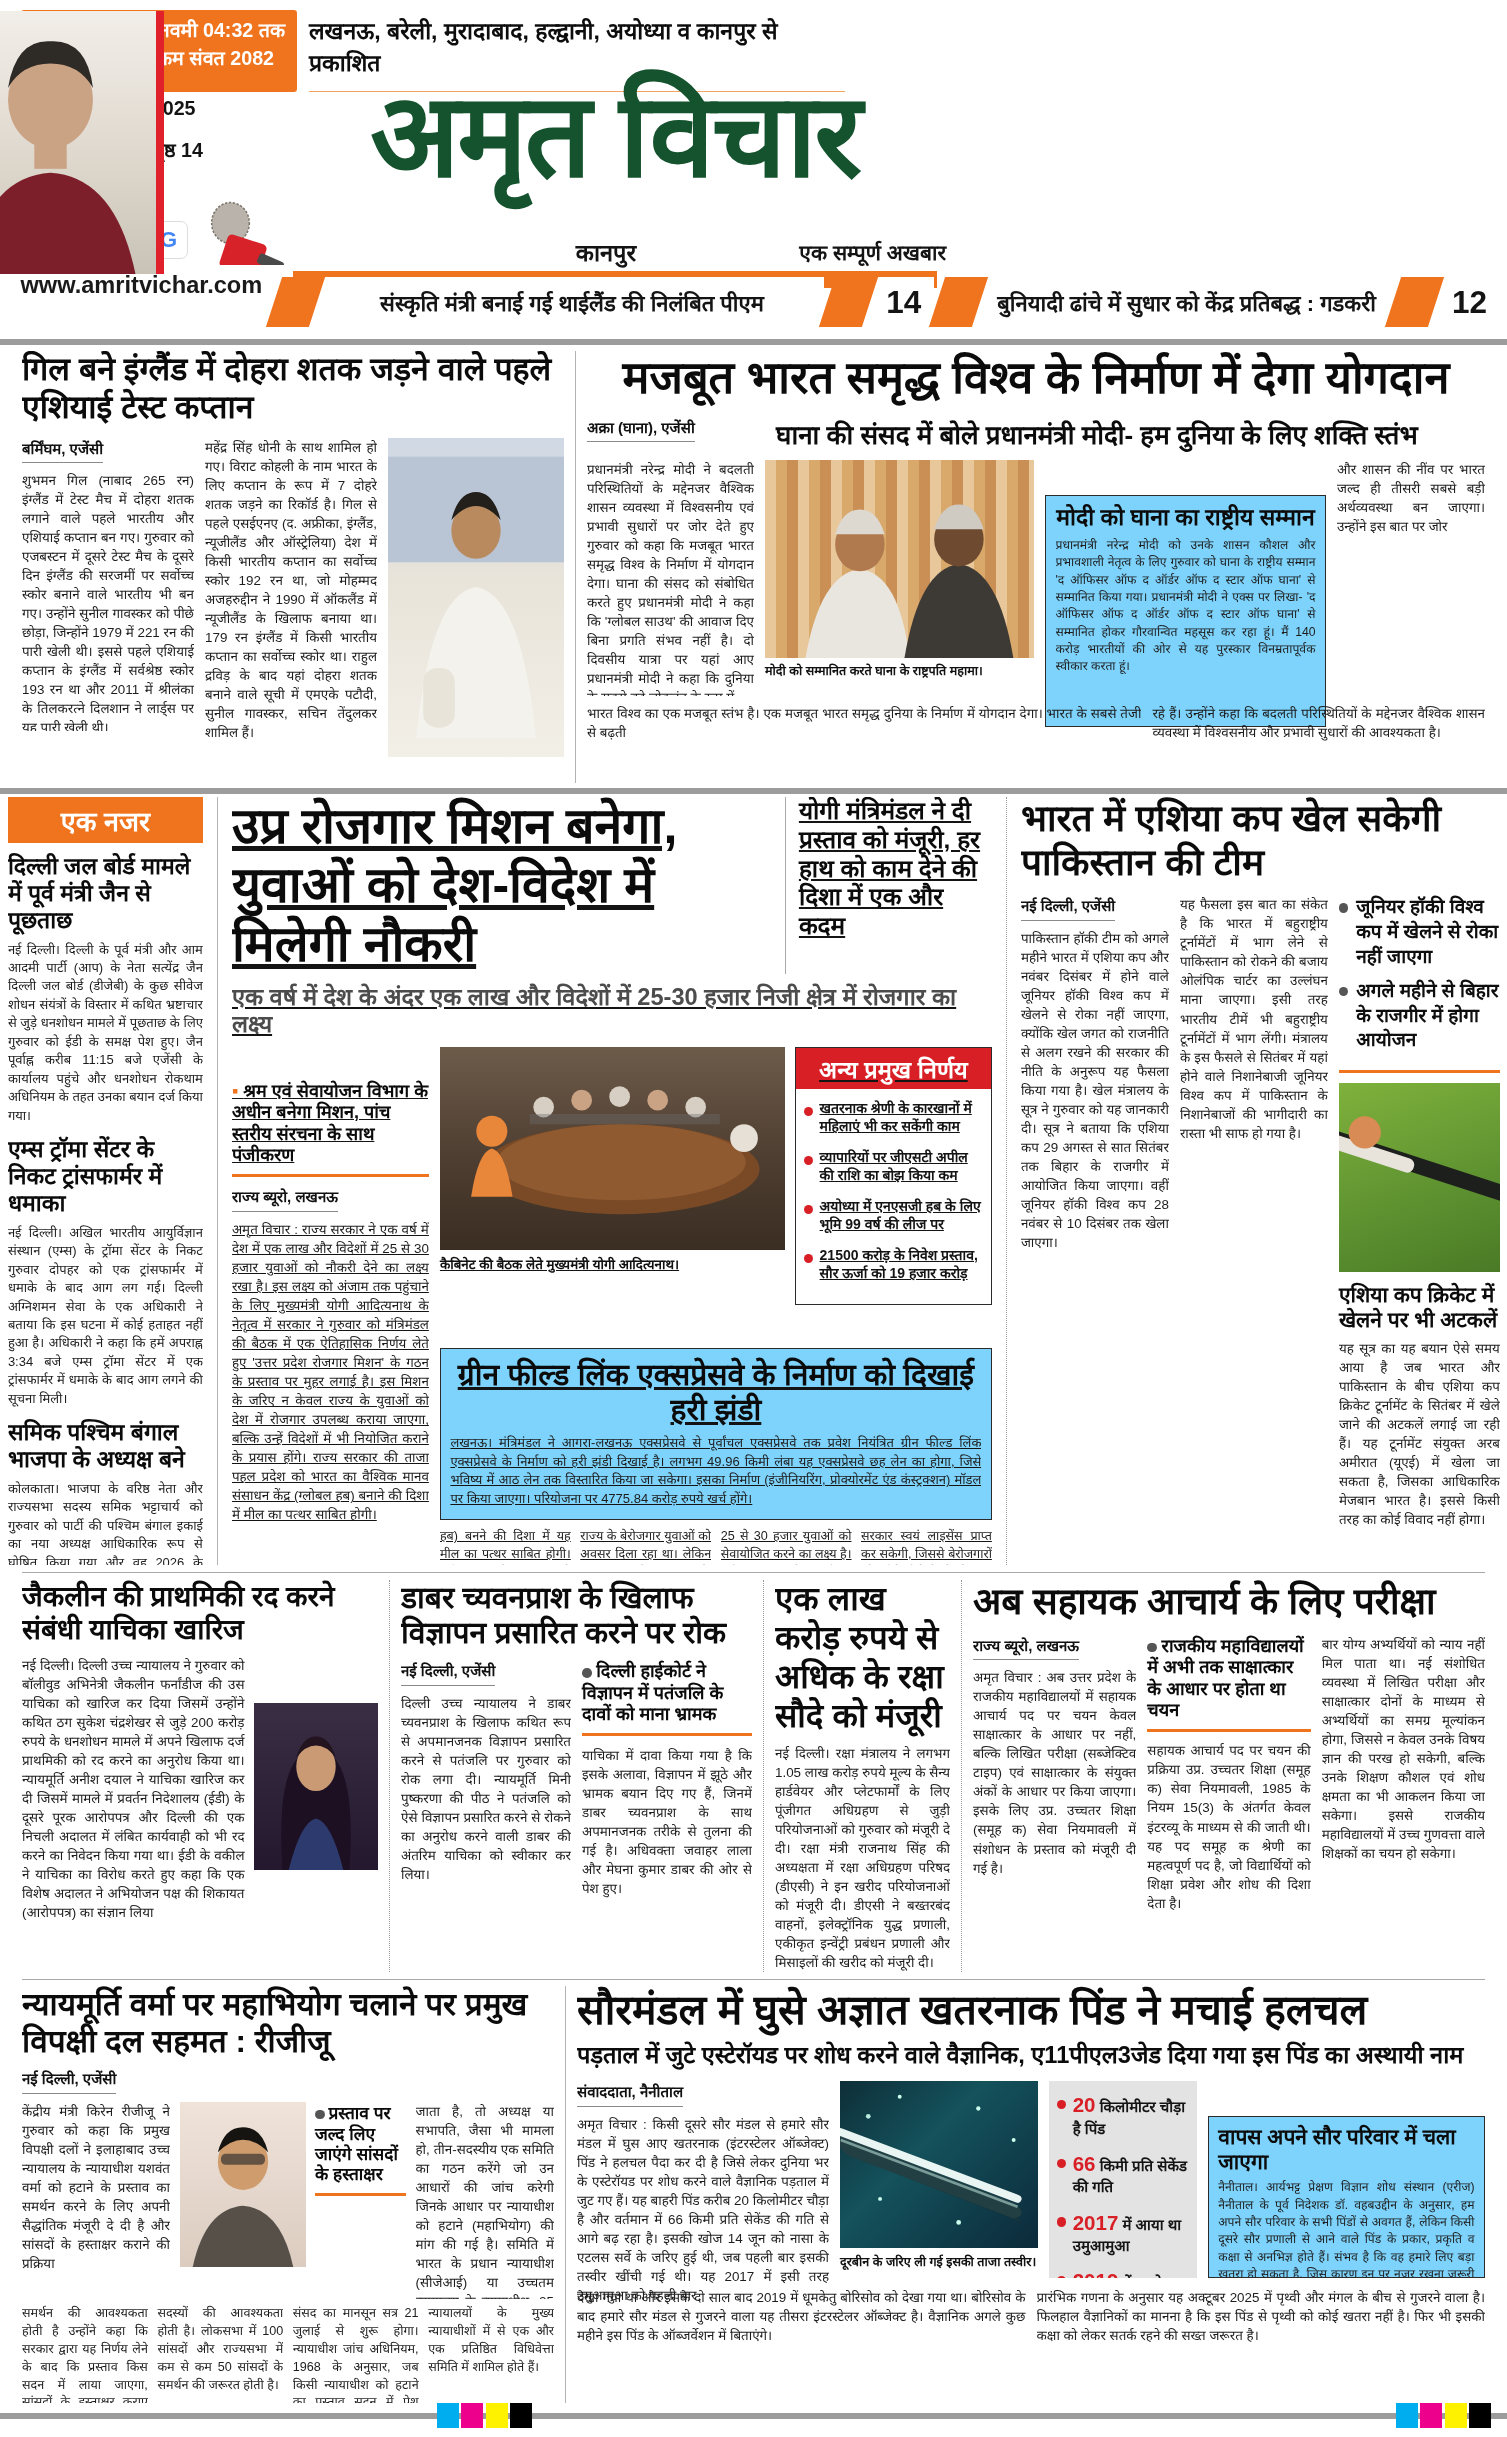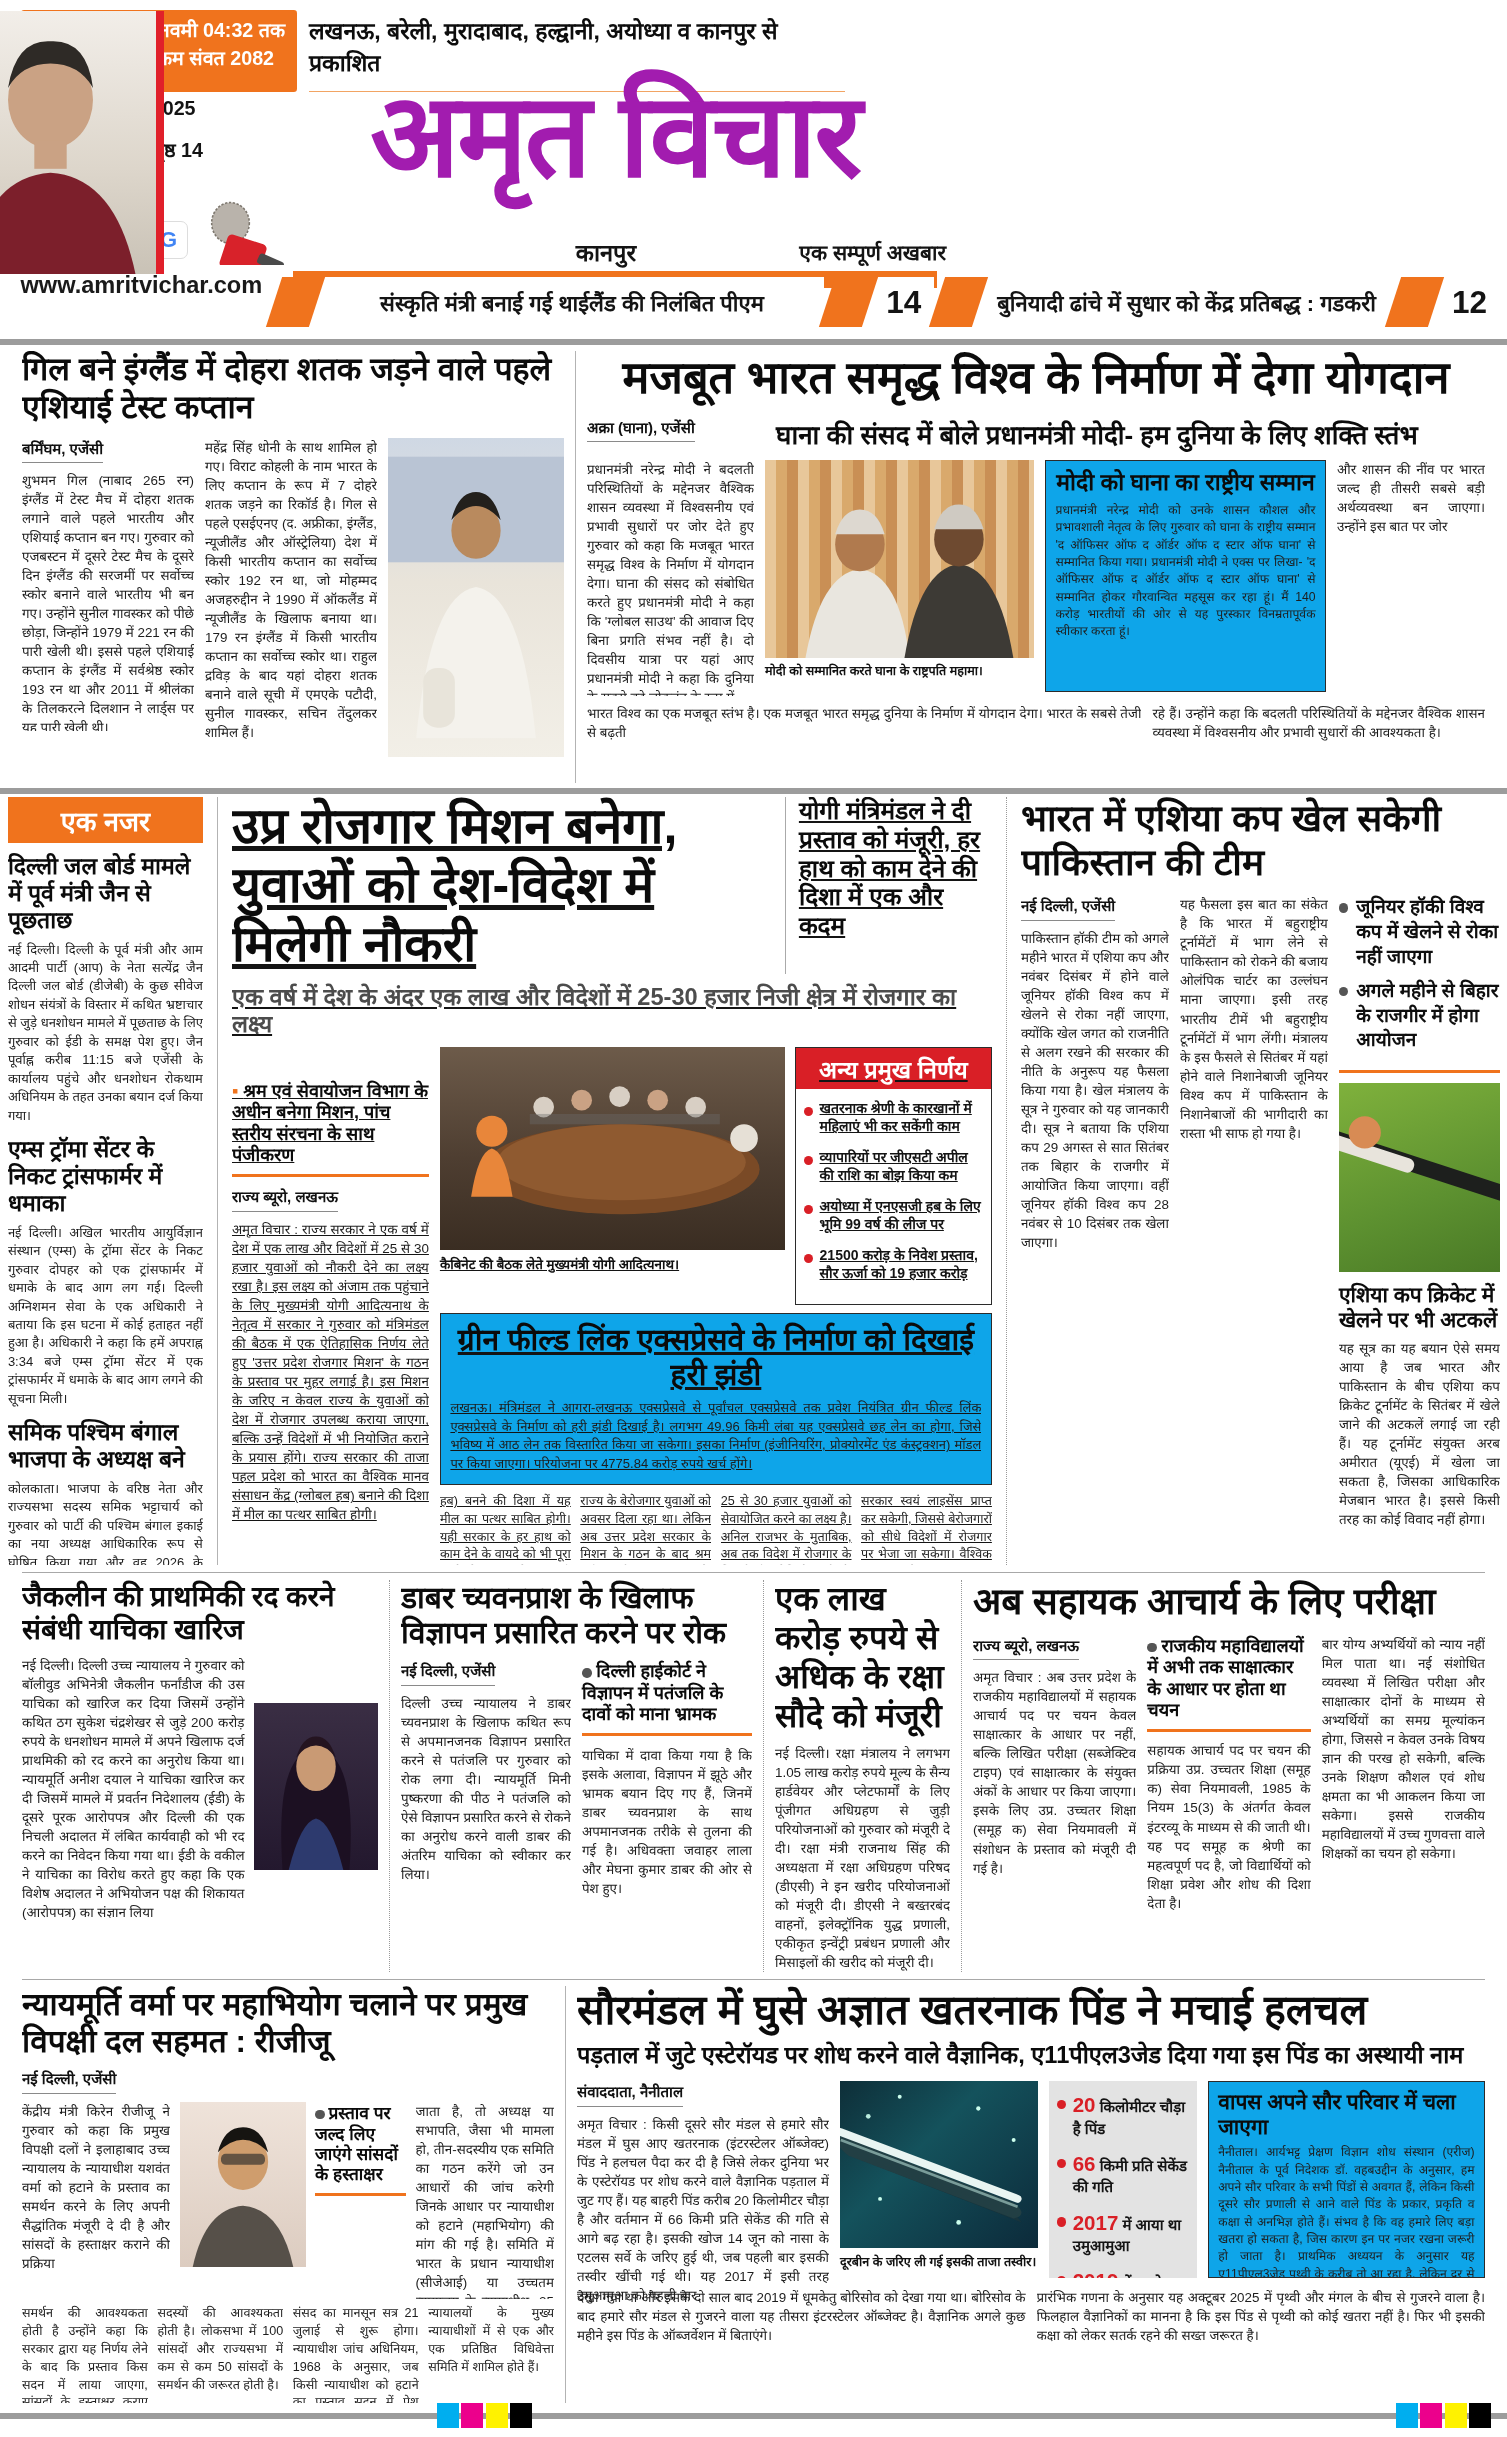--- a/index.html
+++ b/index.html
@@ -17,21 +17,21 @@
   .caption{font-weight:bold;font-size:13.4px;color:#111;margin-top:4.7px;}
   .photo{position:relative;overflow:hidden;background:#ccc;}
   .photo svg{position:absolute;inset:0;width:100%;height:100%;}
   
   .panchang{left:20.5px;top:9.5px;width:276px;height:76px;background:#f0731d;color:#fff;font-weight:bold;
             font-size:19.7px;text-align:center;line-height:1.45;padding-top:6.3px;border-radius:3.2px;}
   .published{left:309px;top:14px;width:536px;font-size:23px;font-weight:bold;color:#0d0d0d;
              border-bottom:1.6px solid #f2a463;padding-bottom:12.6px;}
   .info-lines{left:23.6px;top:88px;font-size:19.7px;font-weight:bold;line-height:2.12;}
   .logo{left:284px;top:63px;width:662px;text-align:center;font-size:117px;font-weight:900;
-        letter-spacing:-2.4px;color:#a21caf;line-height:1.25;}
+        letter-spacing:-2.4px;color:#14532d;line-height:1.25;}
   .logo-city{left:488px;top:236px;width:236px;text-align:center;font-size:23.6px;font-weight:bold;}
   .logo-tag{left:733px;top:238px;width:213px;text-align:right;font-size:21px;font-weight:bold;}
   .social{left:20.5px;top:221px;display:flex;gap:7px;}
   .icon-sq{width:36px;height:36px;border-radius:7px;display:flex;align-items:center;justify-content:center;
            color:#fff;font-weight:bold;font-size:22px;}
   .orange-band{left:0;top:271px;width:937px;height:17.3px;background:#f0731d;}
   .website-box{left:0;top:265px;width:272px;height:41px;background:#fff;display:flex;align-items:center;
                padding-left:20.5px;font-size:23.6px;font-weight:bold;color:#1a1a1a;}
   .teaser-strip{left:274px;top:277px;width:1226px;height:50px;display:flex;align-items:stretch;gap:3.2px;}
   .skew{width:43px;background:#f0731d;transform:skewX(-18deg);}
@@ -39,21 +39,21 @@
                padding:0 7.9px;background:#fff;}
   .teaser-page{width:61px;display:flex;align-items:center;justify-content:center;font-size:31.5px;
                font-weight:bold;background:#fff;}
   .gadkari{right:63px;top:11px;width:211px;height:263px;border-left:8.7px solid #e0202a;
            border-right:8.7px solid #e0202a;background:linear-gradient(180deg,#f2eee9 0%,#ddd6cb 60%,#c9c2b6 100%);}
   
   .note-bullets{font-weight:bold;font-size:19px;line-height:1.3;color:#0e0e0e;}
   .note-bullets .nb{display:flex;gap:7.9px;margin-bottom:9.5px;}
   .dot{width:9.5px;height:9.5px;border-radius:50%;background:#555;flex:none;margin-top:7.9px;}
   .orange-rule{border-bottom:3.2px solid #f0731d;padding-bottom:7.9px;margin-bottom:9.5px;}
-  .boxed{border:1.6px solid #2b2b2b;padding:7.9px 9.5px;background:#0ea5e9;}
+  .boxed{border:1.6px solid #2b2b2b;padding:7.9px 9.5px;background:#7dd3fc;margin-top:35px;}
   .red-head{background:#d91f26;color:#fff;text-align:center;font-weight:bold;font-size:23.6px;padding:4.7px 3.2px;}
   .stat-num{color:#d91f26;font-weight:bold;font-size:20.5px;}
   .stat-item{display:flex;gap:6.3px;margin-bottom:12.6px;font-weight:bold;font-size:15px;line-height:1.3;}
   .stat-item .dot{background:#d91f26;}
   .cmyk{position:absolute;top:-10.2px;display:flex;gap:2.4px;}
   .cmyk span{width:22px;height:25px;display:block;}
 </style>
 </head>
 <body>
 

